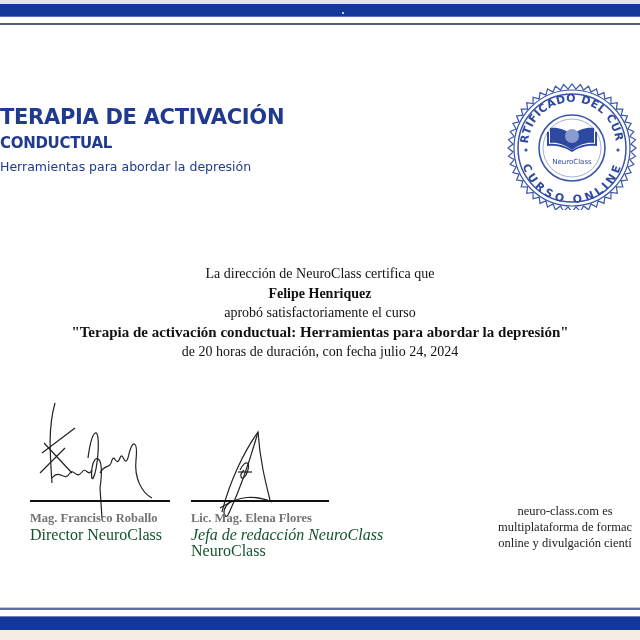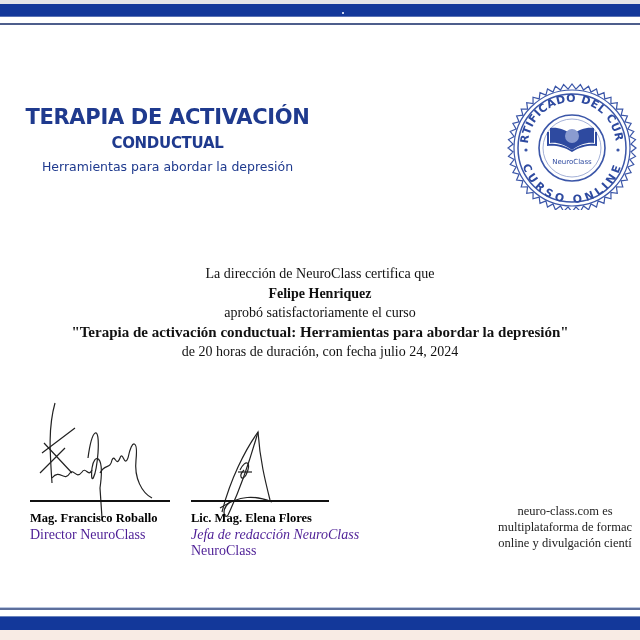--- a/index.html
+++ b/index.html
@@ -5,33 +5,33 @@
   html,body{margin:0;padding:0;}
   body{width:640px;height:640px;position:relative;overflow:hidden;background:#ffffff;font-family:"Liberation Serif",serif;}
   .top-strip{position:absolute;left:0;top:0;width:640px;height:4px;background:#e4e4e8;}
   .top-bar{position:absolute;left:0;top:4px;width:640px;height:12px;background:#13389a;border-bottom:1px solid #5a73b5;}
   .top-dot{position:absolute;left:342px;top:12px;width:2px;height:2px;background:#c9d3f0;}
   .top-line{position:absolute;left:0;top:23px;width:640px;height:2px;background:#4e5e8c;}
   .bottom-line{position:absolute;left:0;top:607px;width:640px;height:2px;background:#5d6f9c;border-top:1px solid #b8c6e0;}
   .bottom-bar{position:absolute;left:0;top:616px;width:640px;height:13px;background:#13389a;border-top:1px solid #6b84bd;}
   .bottom-strip{position:absolute;left:0;top:630px;width:640px;height:10px;background:#f8ebe4;}
 
-  .title{position:absolute;left:0;top:104px;width:335px;text-align:center;color:#1f3a8e;font-family:"DejaVu Sans",sans-serif;font-weight:bold;}
+  .title{position:absolute;left:0;top:104px;width:335px;color:#1f3a8e;font-family:"DejaVu Sans",sans-serif;font-weight:bold;}
   .title .l1{font-size:21px;line-height:27px;letter-spacing:-0.3px;}
   .title .l2{font-size:15px;line-height:25px;letter-spacing:-0.3px;}
   .title .sub{font-size:12.5px;font-weight:normal;line-height:18px;color:#1f3a8e;margin-top:2px;}
 
   .seal{position:absolute;left:500px;top:80px;width:145px;height:130px;}
 
   .body-text{position:absolute;left:0;top:264px;width:700px;text-align:center;color:#111;font-size:14px;line-height:19.5px;}
   .body-text .name{font-weight:bold;}
   .body-text .course{font-weight:bold;font-size:15px;}
   .sig-line{position:absolute;height:2px;background:#111;}
-  .sig-name{position:absolute;font-weight:bold;font-size:12.5px;color:#000000;white-space:nowrap;}
-  .sig-role{position:absolute;font-size:14px;color:#4c1d95;white-space:nowrap;line-height:16px;}
+  .sig-name{position:absolute;font-weight:bold;font-size:12.5px;color:#737373;white-space:nowrap;}
+  .sig-role{position:absolute;font-size:16px;color:#14532d;white-space:nowrap;line-height:16px;}
 
   .footer-note{position:absolute;left:490px;top:503px;width:200px;text-align:center;font-size:12.5px;line-height:16px;color:#222;white-space:nowrap;}
 </style>
 </head>
 <body>
 
 <div class="top-strip"></div>
 <div class="top-bar"></div>
 <div class="top-dot"></div>
 <div class="top-line"></div>

